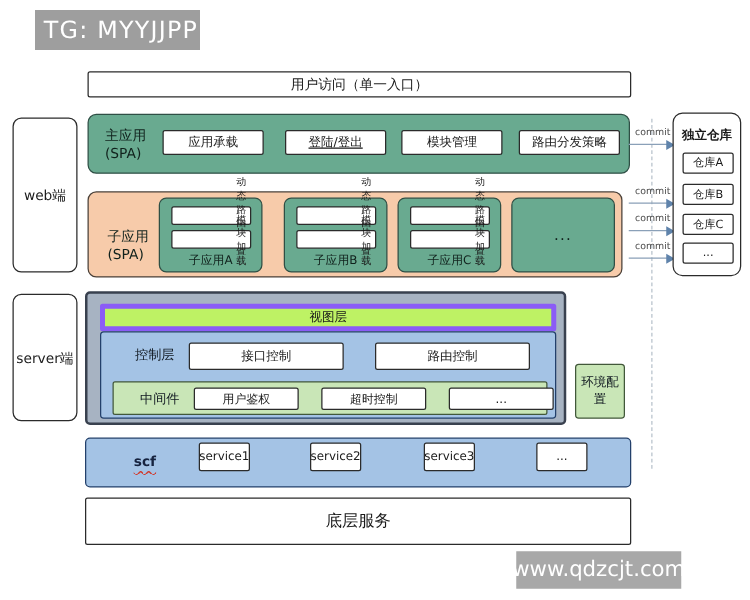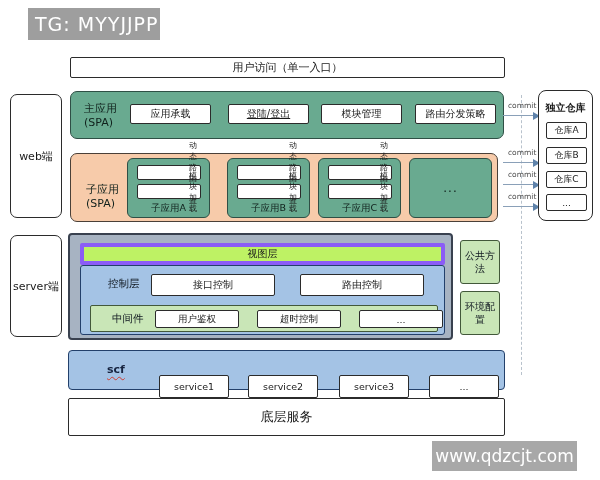--- a/index.html
+++ b/index.html
@@ -9,21 +9,21 @@
     position: relative; width: 600px; height: 480px;
     background: #ffffff; overflow: hidden;
     font-family: "DejaVu Sans", "Liberation Sans", sans-serif;
   }
   .abs { position: absolute; }
   .center { display: flex; align-items: center; justify-content: center; text-align: center; }
 
   
   .tg-badge { left: 28px; top: 8px; width: 132px; height: 32px; background: #9e9e9e;
     color: #ffffff; font-size: 19px; line-height: 32px; padding-left: 7px; letter-spacing: 1px; }
-  .watermark { left: 432px; top: 441px; width: 145px; height: 30px; background: #a8a8a8;
+  .watermark { left: 413px; top: 441px; width: 132px; height: 30px; background: #a8a8a8;
     color: #ffffff; font-size: 17px; }
 
   
   .wbox { background: #ffffff; border: 1.5px solid #2b2b2b; border-radius: 2px; color: #1a1a1a; }
   .wbox-thin { background: #ffffff; border: 1px solid #2b2b2b; border-radius: 2px; color: #1a1a1a; }
 
   .top-bar { left: 70px; top: 57px; width: 435px; height: 21px; font-size: 11px; }
   .bottom-bar { left: 68px; top: 398px; width: 437px; height: 38px; font-size: 13px; }
 
   .side-label { border: 1.5px solid #2b2b2b; border-radius: 7px; background: #ffffff;
@@ -70,21 +70,21 @@
   .env-box { left: 460px; width: 40px; height: 44px; background: #c9e6b7;
     border: 1.5px solid #42583a; border-radius: 3px; font-size: 10px; color: #101820;
     line-height: 13px; word-break: break-all; padding: 2px; }
   .env0 { top: 240px; } .env1 { top: 291px; }
 
   
   .scf-bar { left: 68px; top: 350px; width: 437px; height: 40px; background: #a4c3e5;
     border: 1.5px solid #23406b; border-radius: 4px; }
   .scf-label { position: absolute; left: 38px; top: 12px; font-size: 11px; font-weight: bold;
     color: #16233f; text-decoration: underline wavy #d03b2f 1px; text-underline-offset: 3px; }
-  .service { position: absolute; top: 24px; width: 70px; height: 23px; font-size: 9.5px; }
+  .service { position: absolute; top: 3px; width: 41px; height: 23px; font-size: 9.5px; }
   .s0 { left: 90px; } .s1 { left: 179px; } .s2 { left: 270px; } .s3 { left: 360px; }
 
   
   .repo-box { left: 538px; top: 90px; width: 55px; height: 131px; background: #ffffff;
     border: 1.5px solid #2b2b2b; border-radius: 8px; }
   .repo-title { position: absolute; left: 0; right: 0; top: 10px; text-align: center;
     font-size: 10px; font-weight: 600; color: #1a1a1a; }
   .repo-item { position: absolute; left: 7px; width: 41px; height: 17px; font-size: 9px; }
   .r0 { top: 31px; } .r1 { top: 56px; } .r2 { top: 80px; } .r3 { top: 103px; }
 
@@ -155,21 +155,20 @@
       <div class="wbox center ctrl-item ct1">路由控制</div>
       <div class="mw-bar">
         <div class="mw-label">中间件</div>
         <div class="wbox-thin center mw-item mw0">用户鉴权</div>
         <div class="wbox-thin center mw-item mw1">超时控制</div>
         <div class="wbox-thin center mw-item mw2">...</div>
       </div>
     </div>
   </div>
 
-  <div class="abs env-box center env0">公共方法</div>
   <div class="abs env-box center env1">环境配置</div>
 
   <div class="abs scf-bar">
     <div class="scf-label">scf</div>
     <div class="wbox center service s0">service1</div>
     <div class="wbox center service s1">service2</div>
     <div class="wbox center service s2">service3</div>
     <div class="wbox center service s3">...</div>
   </div>
 

